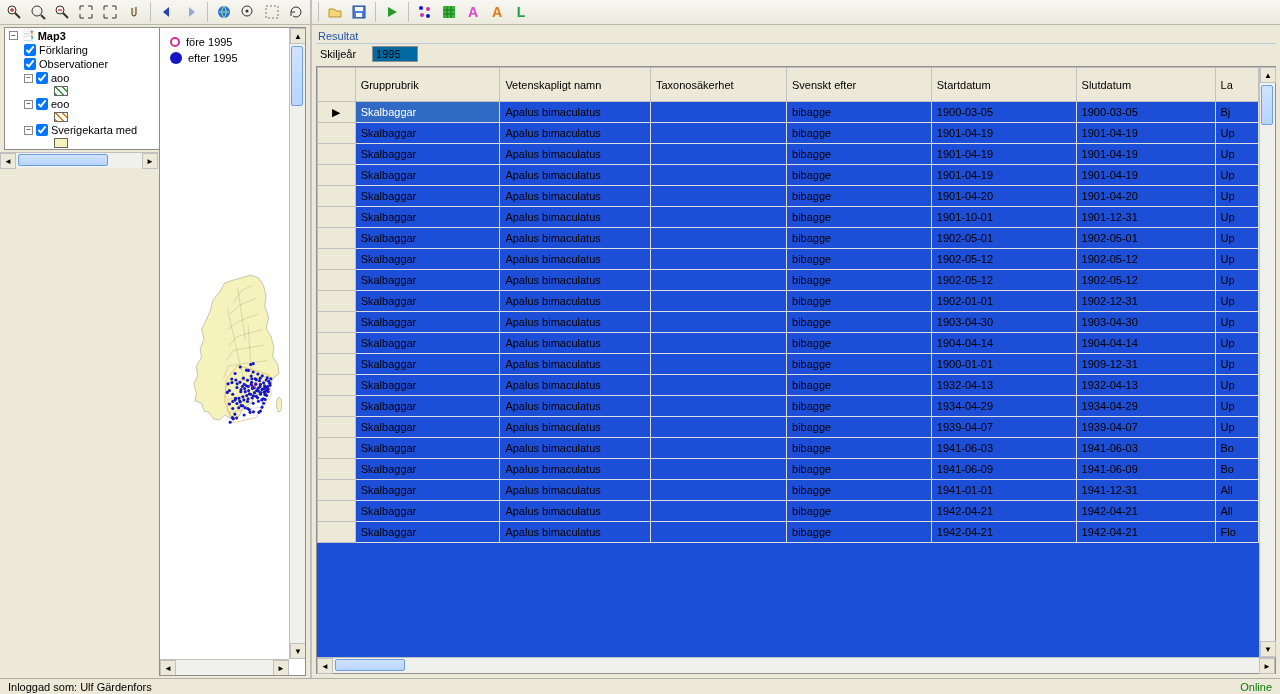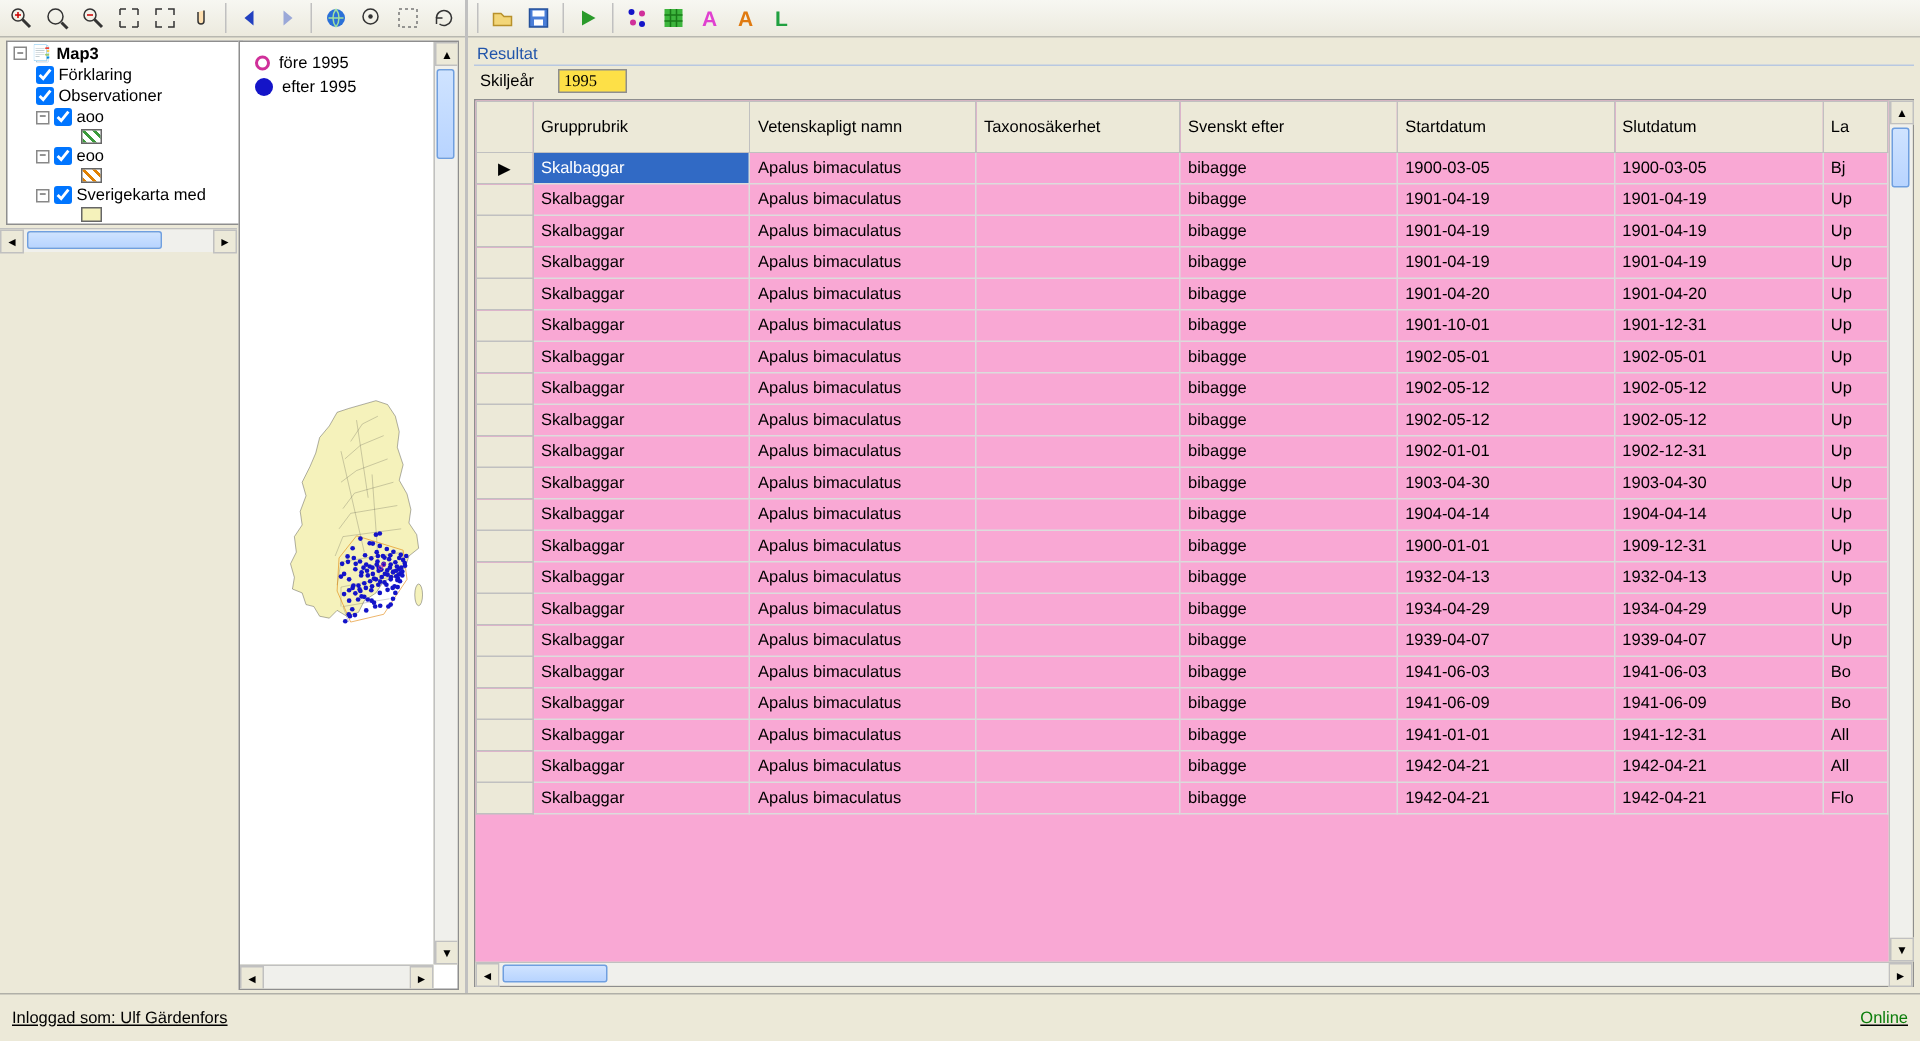--- a/index.html
+++ b/index.html
@@ -29,32 +29,32 @@
 .legend { position:absolute; top:8px; left:10px; font-size:11px; }
 .legend-row { display:flex; align-items:center; gap:6px; margin-bottom:4px; }
 .dot { width:12px; height:12px; border-radius:50%; }
 .dot-open { border:2px solid #d0309a; background:transparent; width:10px; height:10px; }
 .dot-blue { background:#1414c8; }
 .tree-hscroll { height:16px; border-top:1px solid #c0c0c0; background:#ece9d8; display:flex; position:relative; }
 .left-status { height:20px; border-top:1px solid #bbb; background:#ece9d8; display:flex; align-items:center; padding:0 6px; gap:28px; }
 .resultat-box { margin:4px 4px 0 4px; }
 .resultat-title { color:#2255aa; border-bottom:1px solid #b8c8e1; padding:1px 2px; }
 .filter-row { display:flex; align-items:center; gap:16px; padding:2px 4px; }
-.filter-input { width:46px; border:1px solid #8e8e8e; padding:1px 3px; font-family:Liberation Serif, serif; font-size:11px; background:#fde047; }
+.filter-input { width:46px; border:1px solid #8e8e8e; padding:1px 3px; font-family:Liberation Sans, sans-serif; font-size:11px; background:#0369a1; }
 .grid-wrap { flex:1 1 auto; border:1px solid #8e8e8e; margin:2px 4px 4px 4px; display:flex; flex-direction:column; min-height:0; background:#ece9d8; }
-.grid-scroll { flex:1 1 auto; overflow:hidden; position:relative; background:#f9a8d4; }
+.grid-scroll { flex:1 1 auto; overflow:hidden; position:relative; background:#1d4ed8; }
 table.grid { border-collapse:collapse; width:100%; table-layout:fixed; }
 table.grid th { background:#ece9d8; border:1px solid #c0c0c0; font-weight:normal; text-align:left; padding:3px 5px; height:34px; vertical-align:middle; font-size:11px; position:sticky; top:0; }
 table.grid td { border:1px solid #dcdcdc; padding:3px 5px; height:21px; font-size:11px; white-space:nowrap; overflow:hidden; text-overflow:ellipsis; }
 .rowhead { width:26px; background:#ece9d8 !important; text-align:center; border:1px solid #c0c0c0 !important; }
 .selcell { background:#316ac5; color:#fff; }
 .grid-vscroll { width:16px; background:#ece9d8; border-left:1px solid #c0c0c0; display:flex; flex-direction:column; }
 .grid-hscroll { height:16px; background:#ece9d8; border-top:1px solid #c0c0c0; display:flex; }
 .grid-body { display:flex; flex:1 1 auto; min-height:0; }
-.statusbar { height:32px; background:#ece9d8; border-top:1px solid #b0b0a8; display:flex; align-items:center; justify-content:space-between; padding:0 8px;text-decoration:underline; }
+.statusbar { height:16px; background:#ece9d8; border-top:1px solid #b0b0a8; display:flex; align-items:center; justify-content:space-between; padding:0 8px; }
 .status-online { color:#0a7d0a;margin-left:12px; }
 svg.map { width:100%; height:100%; display:block; }
 </style>
 </head>
 <body>
 
 <div class="root">
  <div class="main-area">
 
   <div class="left-panel">

